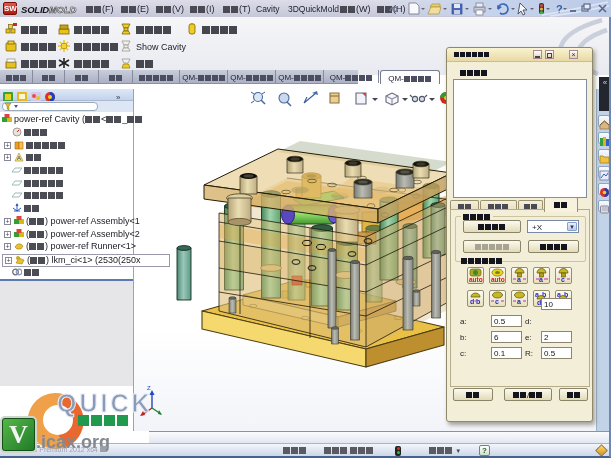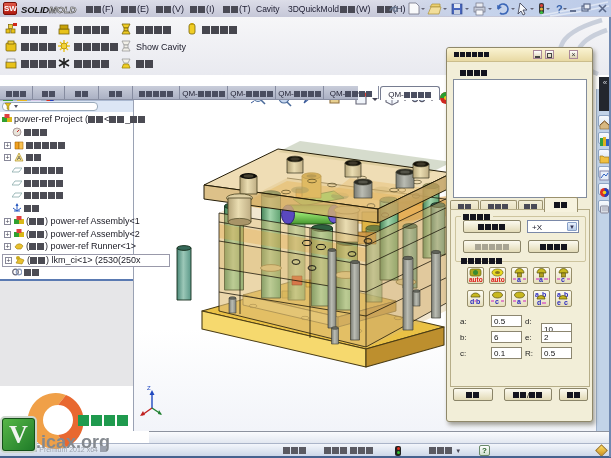--- a/index.html
+++ b/index.html
@@ -22,21 +22,21 @@
 #menubar{left:0;top:0;width:611px;height:34px;background:linear-gradient(#dcdde8,#b9bbcf 80%,#a9abc2);border-bottom:1px solid #8f93ad;z-index:10}
 #menubar .mright{position:absolute;right:0;top:0;width:230px;height:16px;background:linear-gradient(90deg,rgba(200,212,236,0),#c7d4ec 40%,#bccbe8)}
 #swlogo{position:absolute;left:3px;top:2px;width:14px;height:13px;background:linear-gradient(#e05a4a,#b01a10);border:1px solid #7a0f08;border-radius:2px;color:#fff;font-size:8px;font-weight:bold;text-align:center;line-height:12px}
 #swtext{position:absolute;left:21px;top:4px;font-size:9.5px;font-weight:bold;font-style:italic;color:#111;letter-spacing:-0.2px}
 .mi{position:absolute;top:4px;font-size:8.5px;color:#1c1c30}
 
 #toolbar{left:0;top:17px;width:611px;height:58px;background:linear-gradient(#f6f6f8,#e9eaf0);z-index:10}
 .tbi{position:absolute;height:14px;font-size:9px;color:#1a1a28;white-space:nowrap}
 .tbi .ic{display:inline-block;width:13px;height:13px;vertical-align:-3px;margin-right:3px}
 
-#tabrow{left:0;top:86px;width:358px;height:14px;background:linear-gradient(#c9cdda,#abb1c4);border-bottom:1px solid #8a90a4;z-index:10}
+#tabrow{left:0;top:70px;width:358px;height:14px;background:linear-gradient(#c9cdda,#abb1c4);border-bottom:1px solid #8a90a4;z-index:10}
 .tab{position:absolute;top:0;height:13px;border-right:1px solid #868ca0;color:#1e1e30;font-size:8px;text-align:center;padding-top:3px}
 .tab.active{background:#fdfdfd;border:1px solid #767c90;border-bottom:none;border-radius:3px 3px 0 0;height:14px;z-index:2}
 
 #viewport{left:134px;top:89px;width:477px;height:342px;background:linear-gradient(#ffffff 70%,#f2f4f9);z-index:1}
 
 #leftpanel{left:0;top:89px;width:134px;height:342px;background:#fff;border-right:1px solid #9aa2b4;z-index:4}
 #fmtabs{position:absolute;left:0;top:0;width:133px;height:12px;background:linear-gradient(#dde7f6,#c3d3ec);border-bottom:1px solid #aab8d0}
 #fmfilter{position:absolute;left:0;top:12px;width:133px;height:11px;background:#dce6f5}
 .trow{position:absolute;left:0;width:180px;height:13px;font-size:9px;color:#1a1a24;white-space:nowrap}
 .trow .tic{display:inline-block;width:10px;height:10px;vertical-align:-2px;margin-right:2px}
@@ -469,21 +469,21 @@
   <svg class="abs" style="left:4px;top:2px" width="16" height="8">
           <path d="M1 0h6l-2.2 3v4l-1.6-1v-3z" fill="#e8c21a" stroke="#887008" stroke-width="0.6"></path>
           <path d="M10 2l2 3 2-3z" fill="#556"></path>
         </svg>
  </div>
  <div id="tree">
   <div class="trow s7" style="top:25px;left:2px"><span class="tic"><svg width="10" height="10">
               <rect x="0" y="3" width="5" height="5" fill="#30a030"></rect>
               <rect x="5" y="3" width="5" height="5" fill="#d8b818"></rect>
               <rect x="2.5" y="0" width="5" height="4" fill="#e04040"></rect>
-            </svg></span><span style="font-size:9px">power-ref Project (</span><i class="c"></i><i class="c"></i><span style="font-size:9px">&lt;</span><i class="c"></i><i class="c"></i><span style="font-size:9px">_</span><i class="c"></i><i class="c"></i></div>
+            </svg></span><span style="font-size:9px">power-ref Cavity (</span><i class="c"></i><i class="c"></i><span style="font-size:9px">&lt;</span><i class="c"></i><i class="c"></i><span style="font-size:9px">_</span><i class="c"></i><i class="c"></i></div>
   <div class="trow s7" style="top:38px;left:12px"><span class="tic"><svg width="10" height="10">
               <circle cx="5" cy="5" r="4" fill="#e8e4da" stroke="#988" stroke-width="0.8"></circle>
               <path d="M5 5L7 3" stroke="#c22" stroke-width="1"></path>
             </svg></span><i class="c"></i><i class="c"></i><i class="c"></i></div>
   <div class="trow s7" style="top:51px;left:2px"><span class="plus">+</span><span class="tic"><svg width="10" height="10">
               <path d="M1 2h4v7H1z" fill="#f0a020" stroke="#a86808" stroke-width="0.6"></path>
               <path d="M5 2h4v7H5z" fill="#f8c050" stroke="#a86808" stroke-width="0.6"></path>
             </svg></span><i class="c"></i><i class="c"></i><i class="c"></i><i class="c"></i><i class="c"></i></div>
   <div class="trow s7" style="top:63px;left:2px"><span class="plus">+</span><span class="tic"><svg width="10" height="10">
               <path d="M1 9L5 1l4 8z" fill="#f8e8a0" stroke="#b09020" stroke-width="0.7"></path>
@@ -637,21 +637,21 @@
  <div class="ibtn" style="left:108px;top:242px"><svg width="15" height="15">
           <text x="1" y="6" font-size="7" font-weight="bold" fill="#2828c0">a</text>
           <text x="8" y="6" font-size="7" font-weight="bold" fill="#2828c0">b</text>
           <path d="M3 8a4 3.5 0 0 1 8 0z" fill="#c8b820" stroke="#554e08" stroke-width="0.7"></path>
           <text x="1" y="14" font-size="7" font-weight="bold" fill="#2828c0">e</text>
           <text x="8" y="14" font-size="7" font-weight="bold" fill="#2828c0">c</text>
         </svg></div>
  <span class="flb" style="left:13px;top:269px">a:</span>
       <div class="fld" style="left:44px;top:267px">0.5</div>
  <span class="flb" style="left:78px;top:269px">d:</span>
-      <div class="fld" style="left:94px;top:275px">10</div>
+      <div class="fld" style="left:94px;top:250px">10</div>
  <span class="flb" style="left:13px;top:285px">b:</span>
       <div class="fld" style="left:44px;top:283px">6</div>
  <span class="flb" style="left:78px;top:285px">e:</span>
       <div class="fld" style="left:94px;top:283px">2</div>
  <span class="flb" style="left:13px;top:301px">c:</span>
       <div class="fld" style="left:44px;top:299px">0.1</div>
  <span class="flb" style="left:78px;top:301px">R:</span>
       <div class="fld" style="left:94px;top:299px">0.5</div>
  <div class="dbut s7 dk" style="left:6px;top:340px;width:40px"><i class="c"></i><i class="c"></i></div>
  <div class="dbut s7 dk" style="left:57px;top:340px;width:48px"><i class="c"></i><i class="c"></i>/<i class="c"></i><i class="c"></i></div>
@@ -671,20 +671,21 @@
  <div class="abs" style="left:479px;top:1px;width:11px;height:11px;background:linear-gradient(#fff,#cfe0cf);border:1px solid #6a8a6a;border-radius:2px;font-size:8px;font-weight:bold;color:#205a20;text-align:center;line-height:10px">?</div>
  <div class="abs" style="left:597px;top:2px;width:9px;height:9px;background:linear-gradient(135deg,#ffe060,#d09020);transform:rotate(45deg);border:1px solid #a07010"></div>
 </div>
 <div class="abs" id="winbottom"></div>
 
 <div class="abs" id="wm" style="left:0;top:385px;width:360px;height:73px">
  <svg class="abs" style="left:28px;top:8px" width="90" height="60" viewBox="0 0 90 60">
   <path d="M38 2 A28 28 0 1 0 38 54 L30 42 A15 15 0 1 1 30 12 Z" fill="#f0a048"></path>
   <path d="M38 2 A28 28 0 0 1 38 54 L30 42 A15 15 0 0 0 30 12 Z" fill="#e86830"></path>
  </svg>
+ <div class="abs" style="left:57px;top:4px;font-size:25px;font-weight:bold;color:#8a9ab8;letter-spacing:3px;-webkit-text-stroke:1px #e8ecf4">QUICK</div>
  <div class="abs sq0" style="left:78px;top:30px"><i class="c" style="background:#1f9a4e;width:11px;height:11px;margin-right:2px"></i><i class="c" style="background:#1f9a4e;width:11px;height:11px;margin-right:2px"></i><i class="c" style="background:#1f9a4e;width:11px;height:11px;margin-right:2px"></i><i class="c" style="background:#1f9a4e;width:11px;height:11px"></i></div>
  <div class="abs" style="left:36px;top:47px;font-size:18px;font-weight:bold;color:#84898f">.icax.org</div>
  <div class="abs" style="left:2px;top:61px;font-size:7px;color:#9aa0ac">SolidWorks Premium 2012 x64 <i style="display:inline-block;width:6px;height:6px;background:#9aa0ac"></i></div>
  <div class="abs" style="left:0px;top:31px;width:37px;height:37px;border-radius:5px;background:linear-gradient(135deg,#58b848,#1e7a28);border:2px solid #cdd6cd;box-shadow:inset 0 0 0 1px #145018">
         <span style="display:block;text-align:center;font-size:26px;font-weight:bold;color:#f0f4f0;line-height:34px;font-family:'Liberation Serif',serif">V</span>
       </div>
 </div>
 </div>
 
 </body></html>

